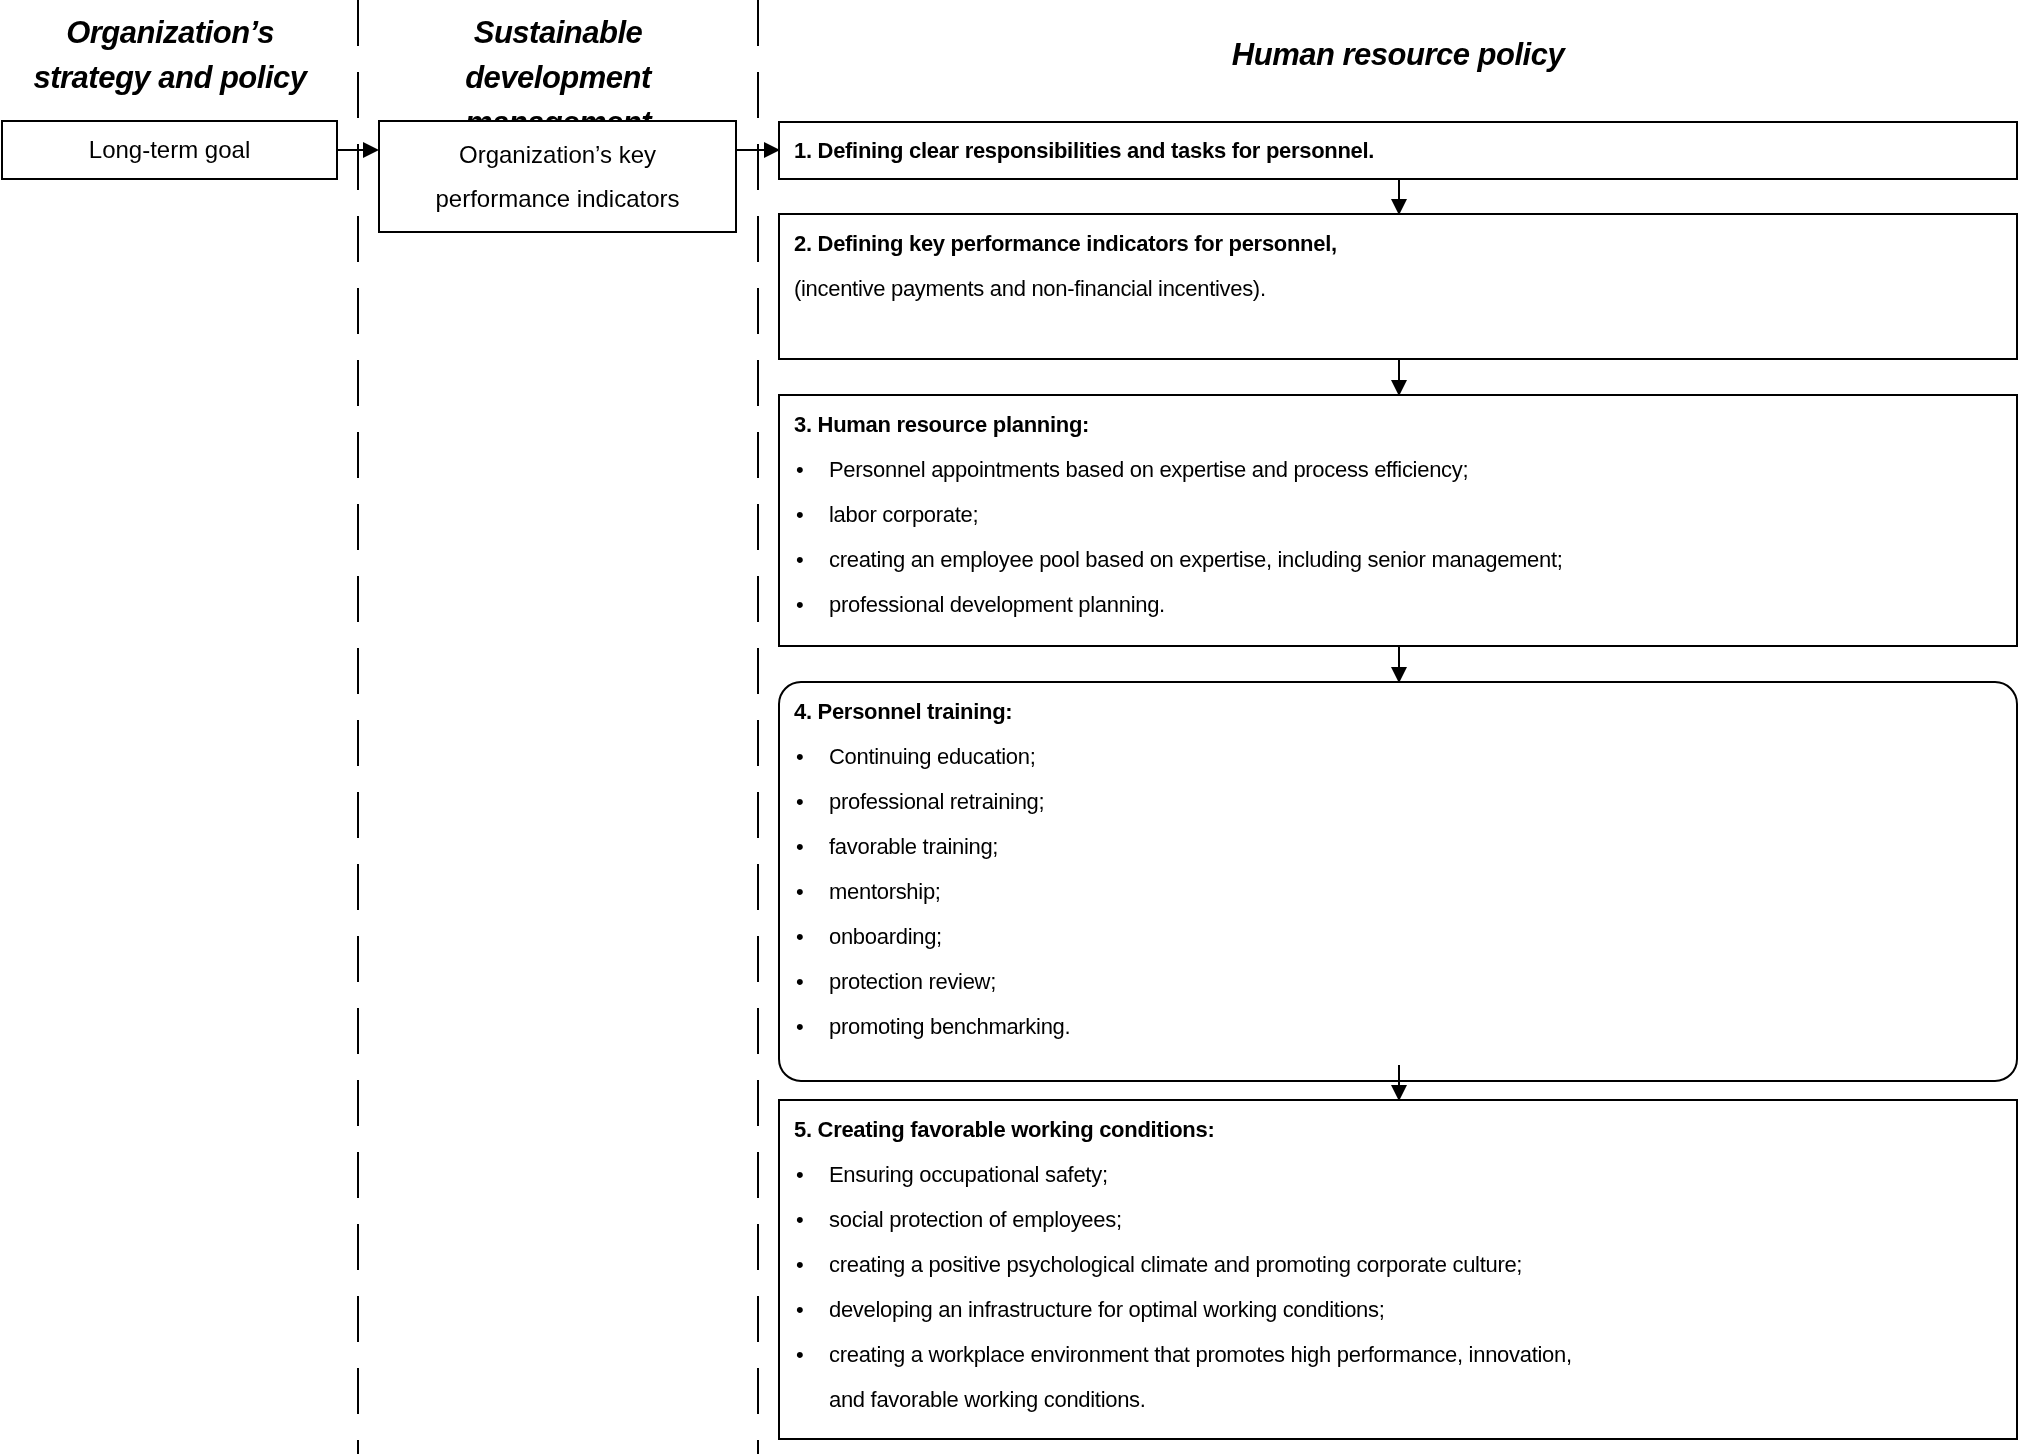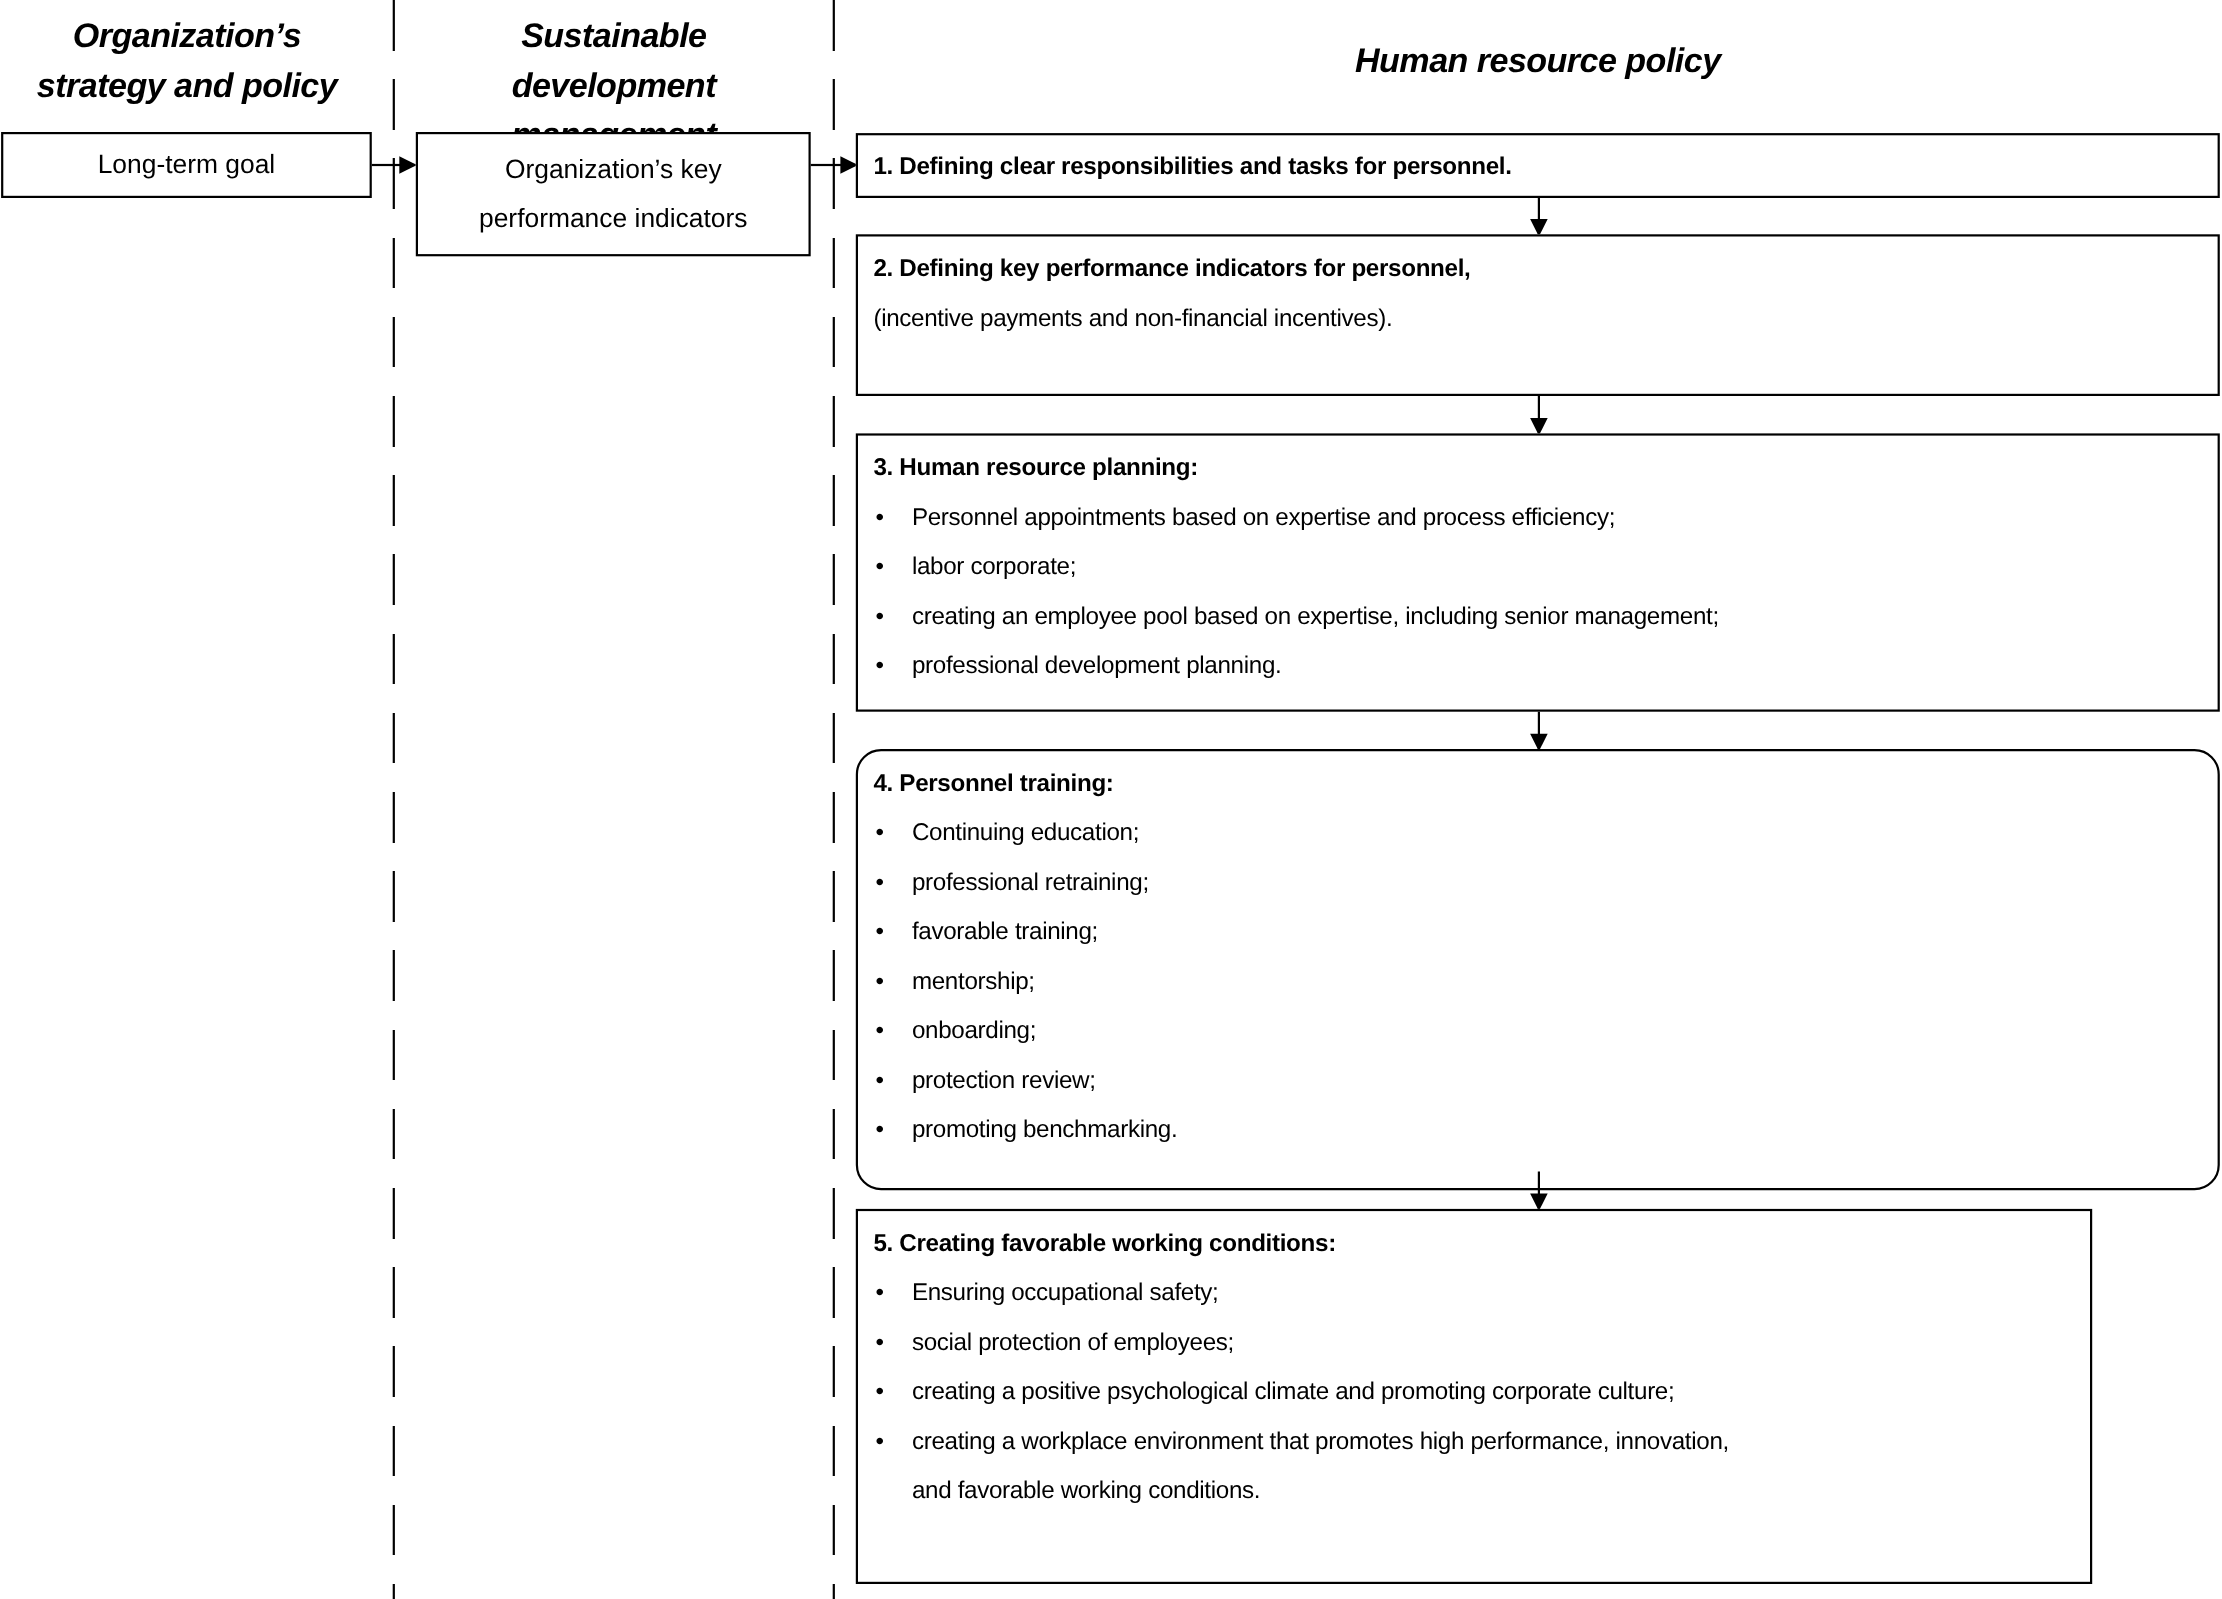--- a/index.html
+++ b/index.html
@@ -86,22 +86,23 @@
     <li>professional retraining;</li>
     <li>favorable training;</li>
     <li>mentorship;</li>
     <li>onboarding;</li>
     <li>protection review;</li>
     <li>promoting benchmarking.</li>
   </ul>
 </div>
 <div class="varrow" style="left:1398px; top:1065px; height:34px;"></div>
 
-<div class="box hr-box" style="left:778px; top:1099px; width:1124px; height:341px;">
+<div class="box hr-box" style="left:778px; top:1099px; width:1240px; height:341px;">
   <div class="hr-title">5. Creating favorable working conditions:</div>
   <ul class="bul">
     <li>Ensuring occupational safety;</li>
     <li>social protection of employees;</li>
     <li>creating a positive psychological climate and promoting corporate culture;</li>
+    <li>developing an infrastructure for optimal working conditions;</li>
     <li>creating a workplace environment that promotes high performance, innovation,</li>
   </ul>
   <div class="hr-text" style="padding-left:35px;">and favorable working conditions.</div>
 </div>
 
 </body></html>

